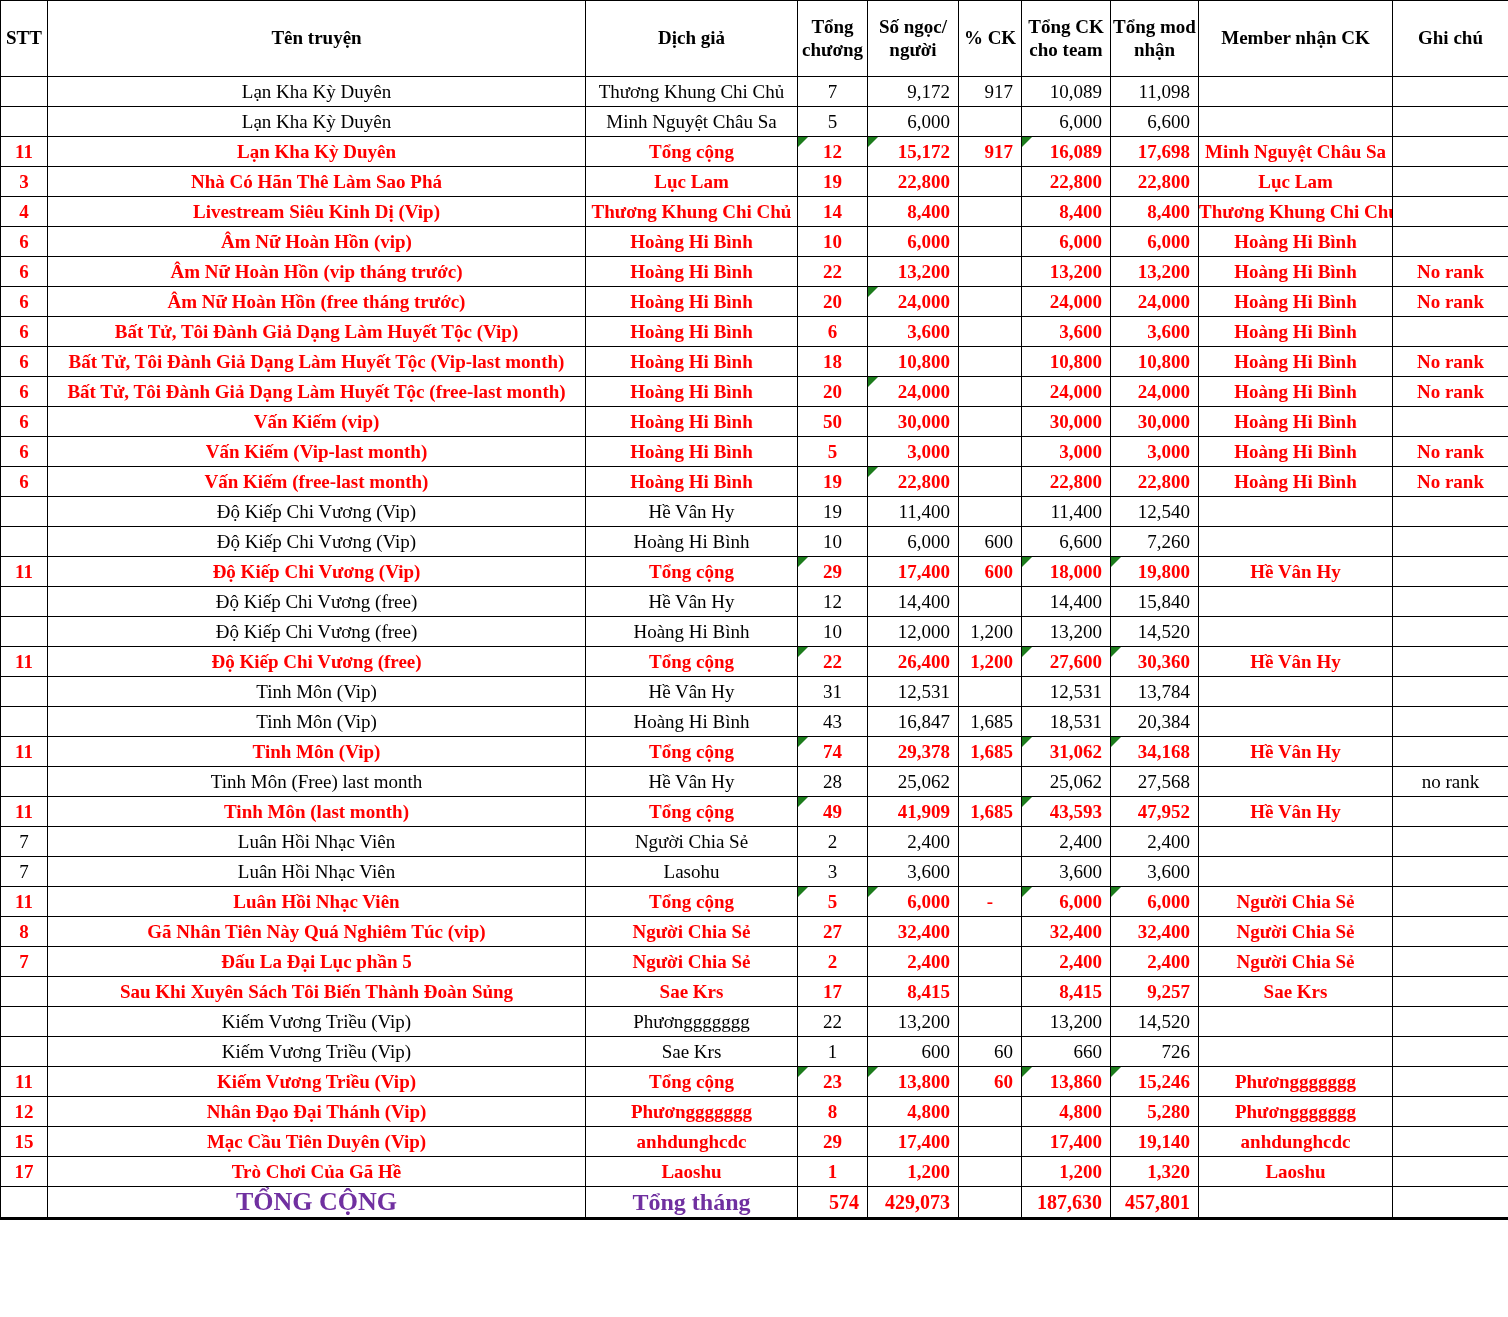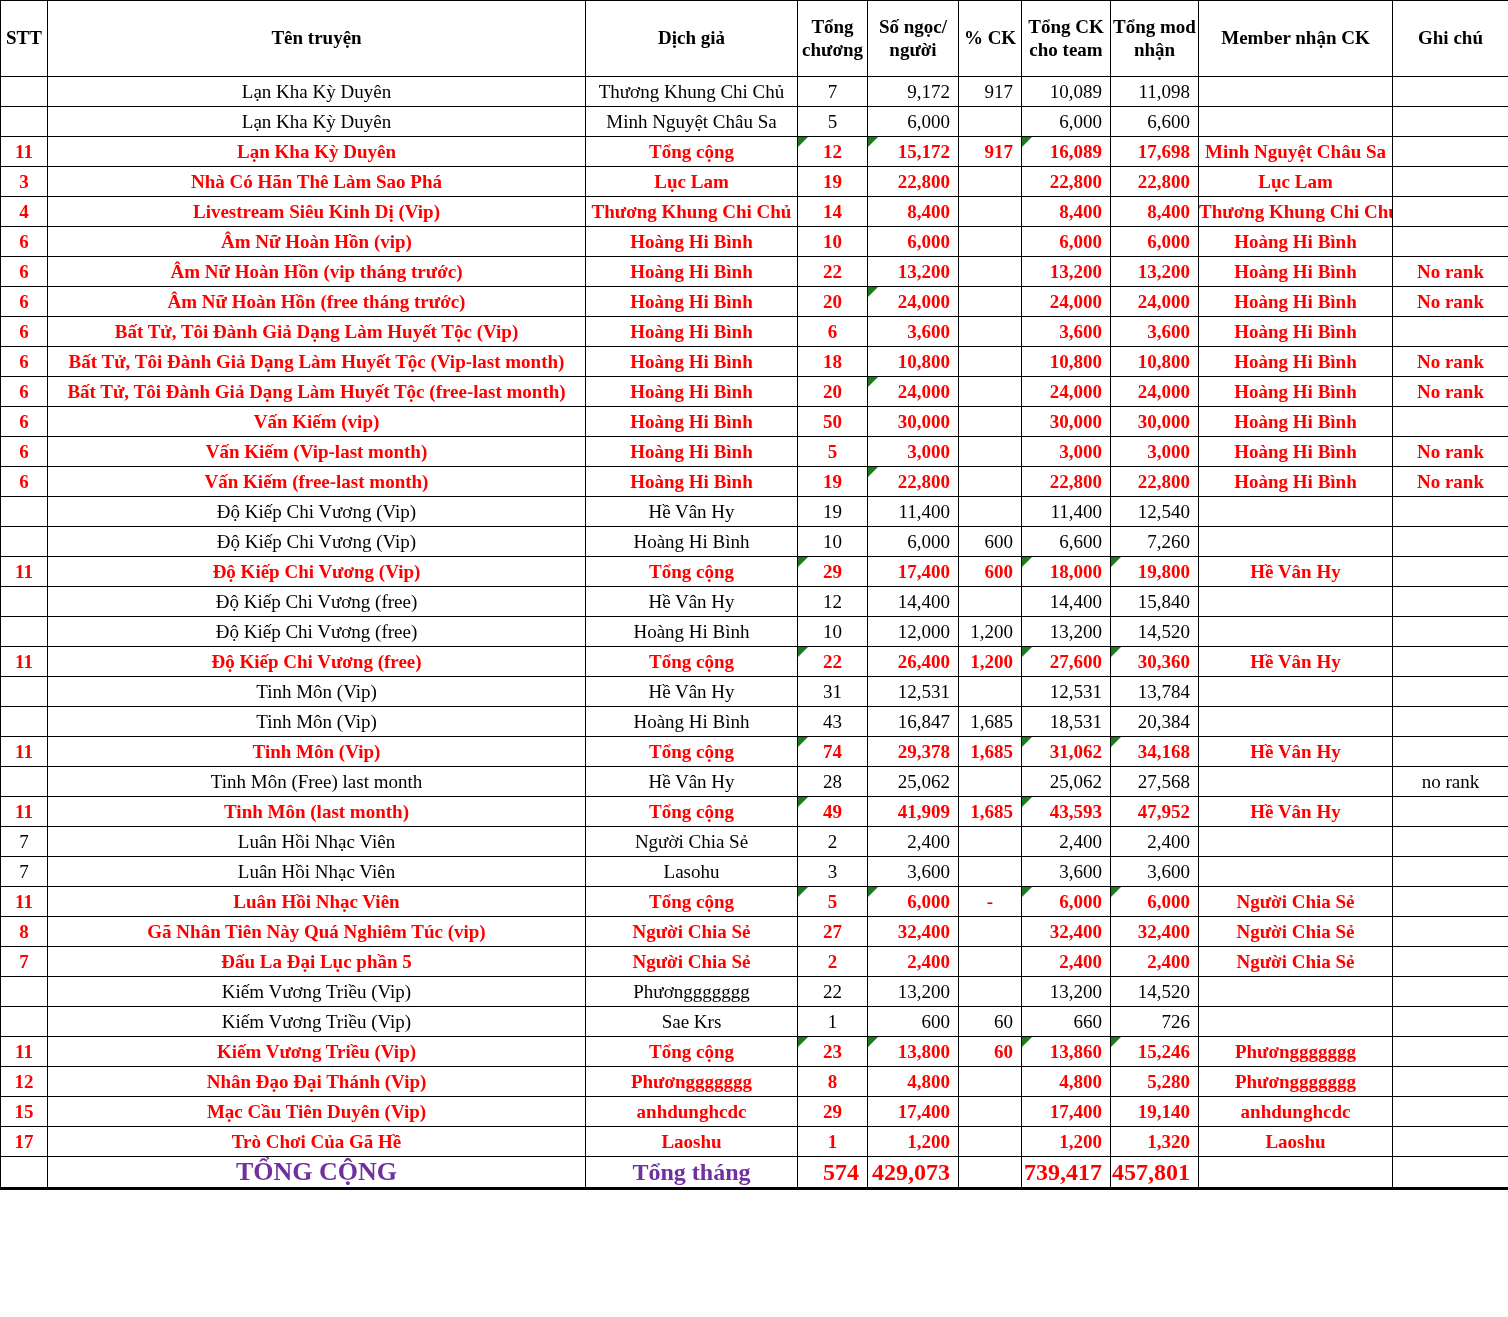--- a/index.html
+++ b/index.html
@@ -10,21 +10,21 @@
         white-space:nowrap;position:relative;background:#fff}
   thead tr{height:76px}
   tbody tr{height:30px}
   th{font-weight:bold;font-size:19px;color:#000;text-align:center;
      white-space:normal;line-height:1.18;padding:0 2px}
   td{font-size:19px;color:#000}
   .c{text-align:center}
   .r{text-align:right;padding-right:8px}
   tr.red td{color:var(--red,#f00);font-weight:bold}
   tr.black td{color:#000;font-weight:normal}
-  tr.total td{color:var(--red,#f00);font-weight:bold;font-size:24px;
+  tr.total td{color:var(--red,#f00);font-weight:bold;font-size:20px;
               border-bottom:3px solid #000}
   tr.total td.cell-ten{color:var(--purple,#7030A0);font-size:26px}
   tr.total td.cell-dich{color:var(--purple,#7030A0);font-size:24px}
   .tri{position:absolute;top:0;left:0;width:0;height:0;
        border-top:10px solid var(--green,#1C7C1C);border-right:10px solid transparent}
   col.w-stt{width:47px}  col.w-ten{width:538px} col.w-dich{width:212px}
   col.w-chuong{width:70px} col.w-ngoc{width:91px} col.w-ck{width:63px}
   col.w-team{width:89px} col.w-mod{width:88px} col.w-member{width:194px}
   col.w-ghichu{width:116px}
 </style>
@@ -413,20 +413,32 @@
           <td class="cell-ten c">Đấu La Đại Lục phần 5</td>
           <td class="cell-dich c">Người Chia Sẻ</td>
           <td class="cell-chuong c">2</td>
           <td class="cell-ngoc r">2,400</td>
           <td class="cell-ck r"></td>
           <td class="cell-team r">2,400</td>
           <td class="cell-mod r">2,400</td>
           <td class="cell-member c">Người Chia Sẻ</td>
           <td class="cell-ghichu c"></td>
         </tr>
+        <tr class="red">
+          <td class="cell-stt c"></td>
+          <td class="cell-ten c">Sau Khi Xuyên Sách Tôi Biến Thành Đoàn Sủng</td>
+          <td class="cell-dich c">Sae Krs</td>
+          <td class="cell-chuong c">17</td>
+          <td class="cell-ngoc r">8,415</td>
+          <td class="cell-ck r"></td>
+          <td class="cell-team r">8,415</td>
+          <td class="cell-mod r">9,257</td>
+          <td class="cell-member c">Sae Krs</td>
+          <td class="cell-ghichu c"></td>
+        </tr>
         <tr class="black">
           <td class="cell-stt c"></td>
           <td class="cell-ten c">Kiếm Vương Triều (Vip)</td>
           <td class="cell-dich c">Phươnggggggg</td>
           <td class="cell-chuong c">22</td>
           <td class="cell-ngoc r">13,200</td>
           <td class="cell-ck r"></td>
           <td class="cell-team r">13,200</td>
           <td class="cell-mod r">14,520</td>
           <td class="cell-member c"></td>
@@ -492,20 +504,20 @@
           <td class="cell-member c">Laoshu</td>
           <td class="cell-ghichu c"></td>
         </tr>
         <tr class="total">
           <td class="cell-stt c"></td>
           <td class="cell-ten c">TỔNG CỘNG</td>
           <td class="cell-dich c">Tổng tháng</td>
           <td class="cell-chuong r">574</td>
           <td class="cell-ngoc r">429,073</td>
           <td class="cell-ck r"></td>
-          <td class="cell-team r">739,417</td>
+          <td class="cell-team r">187,630</td>
           <td class="cell-mod r">457,801</td>
           <td class="cell-member c"></td>
           <td class="cell-ghichu c"></td>
         </tr>
       </tbody>
   </table>
 </div>
 
 </body></html>

